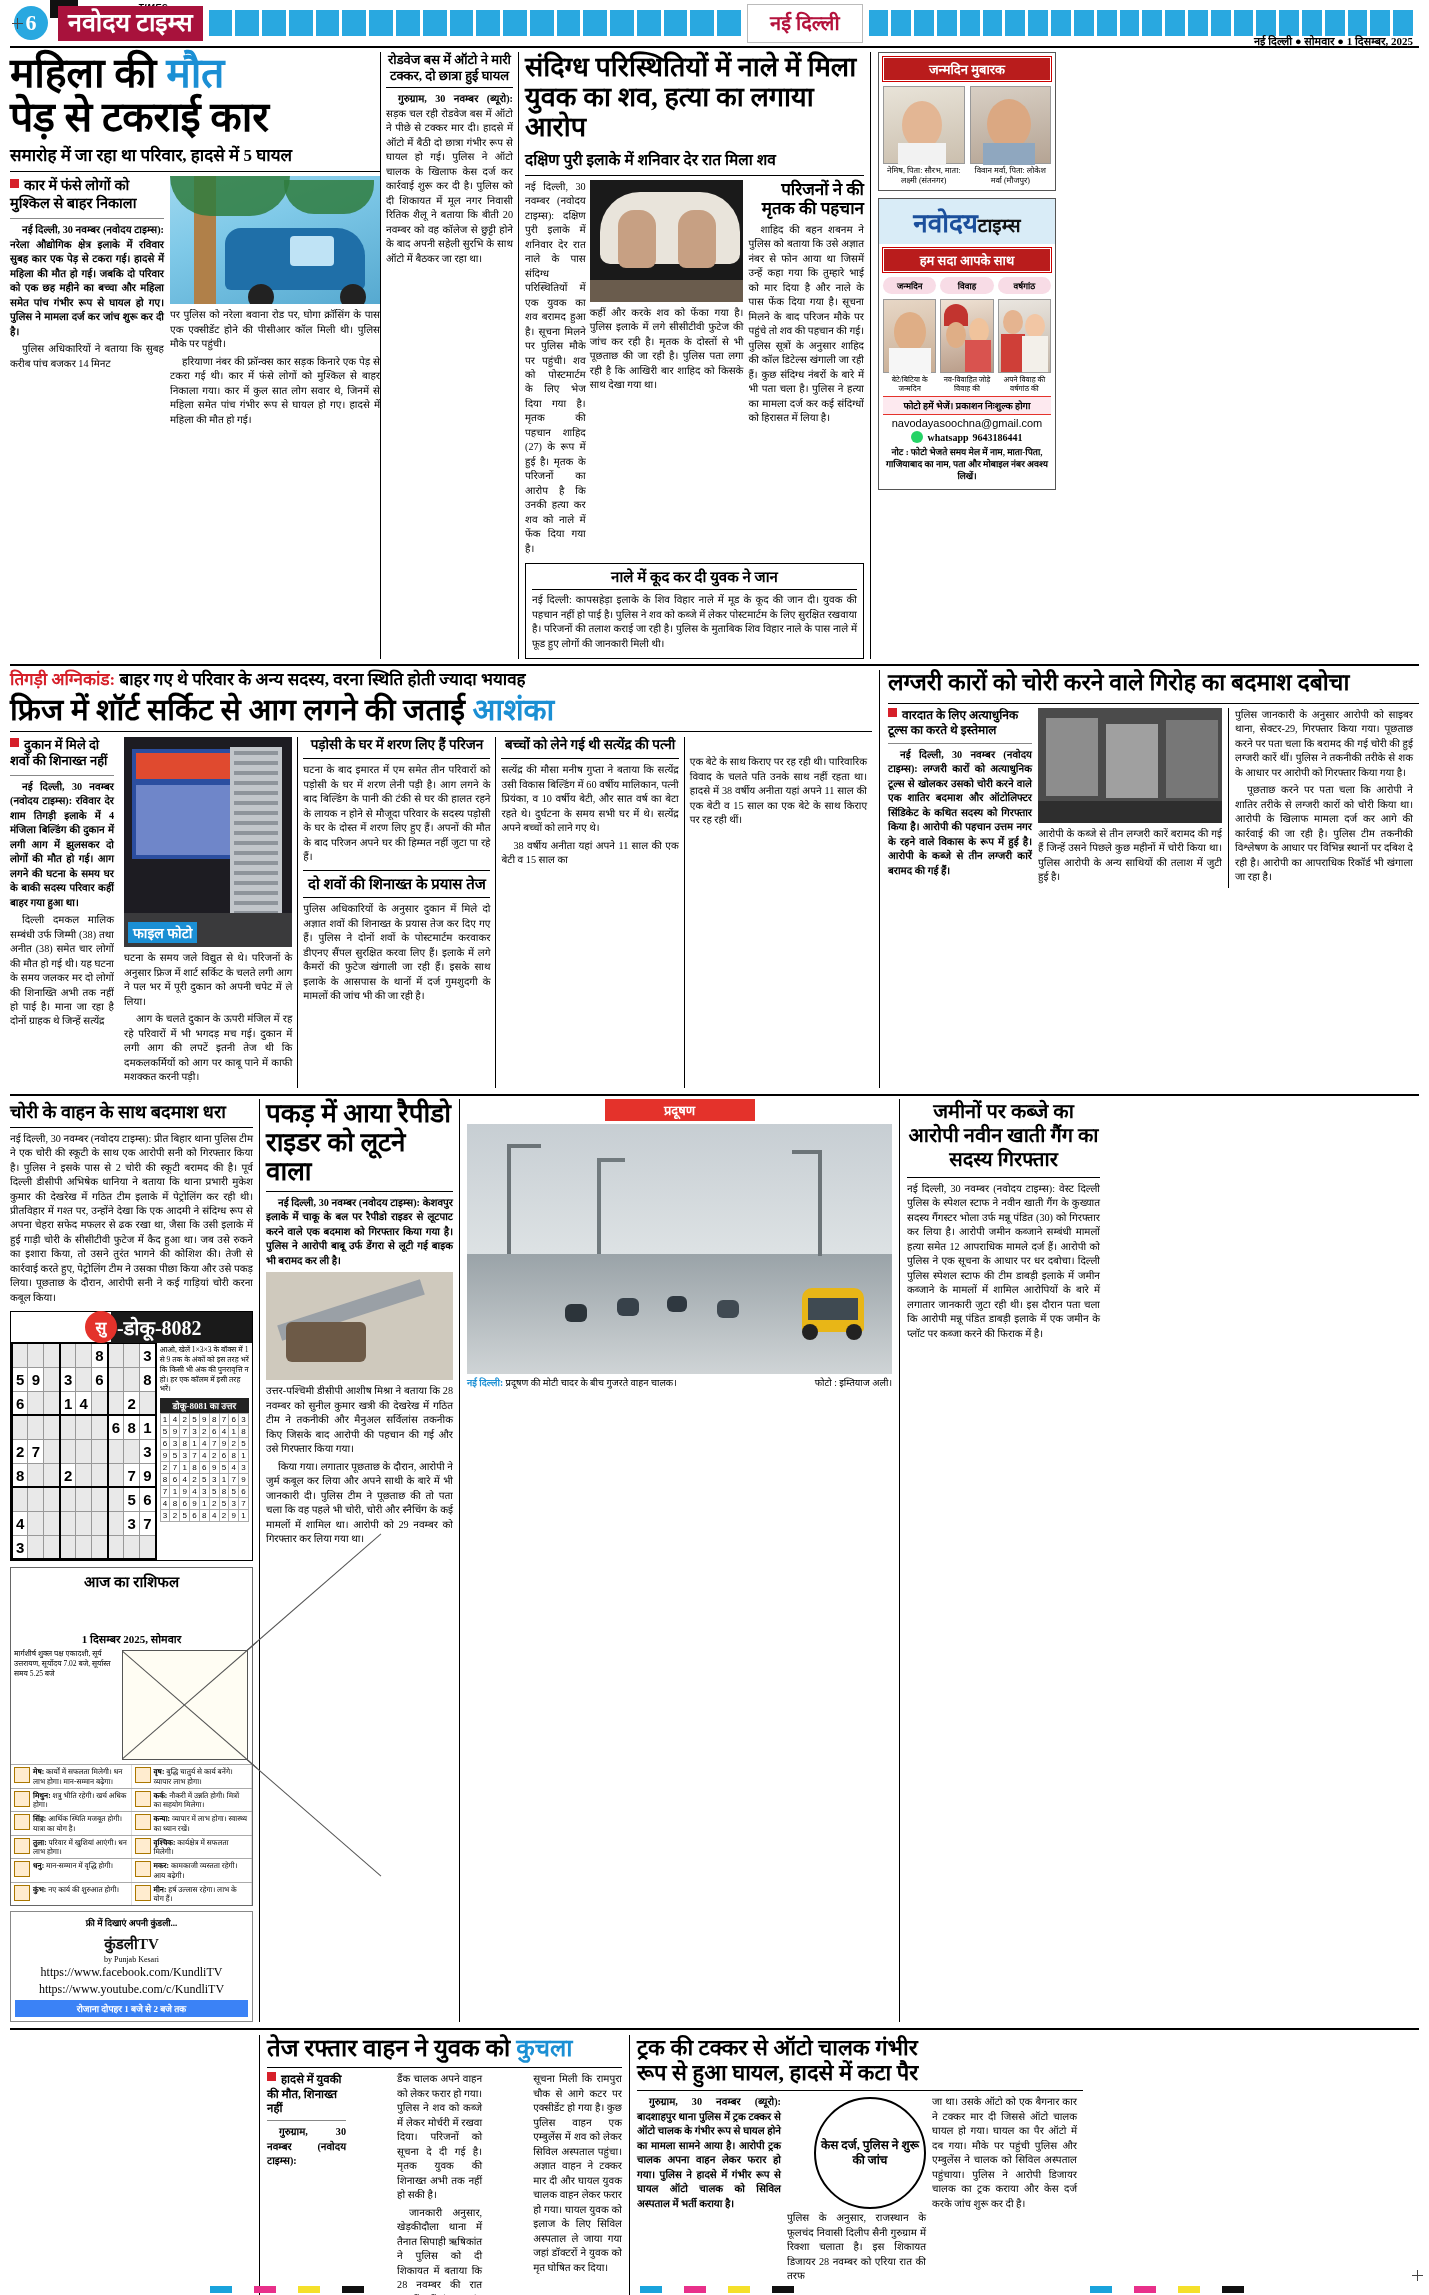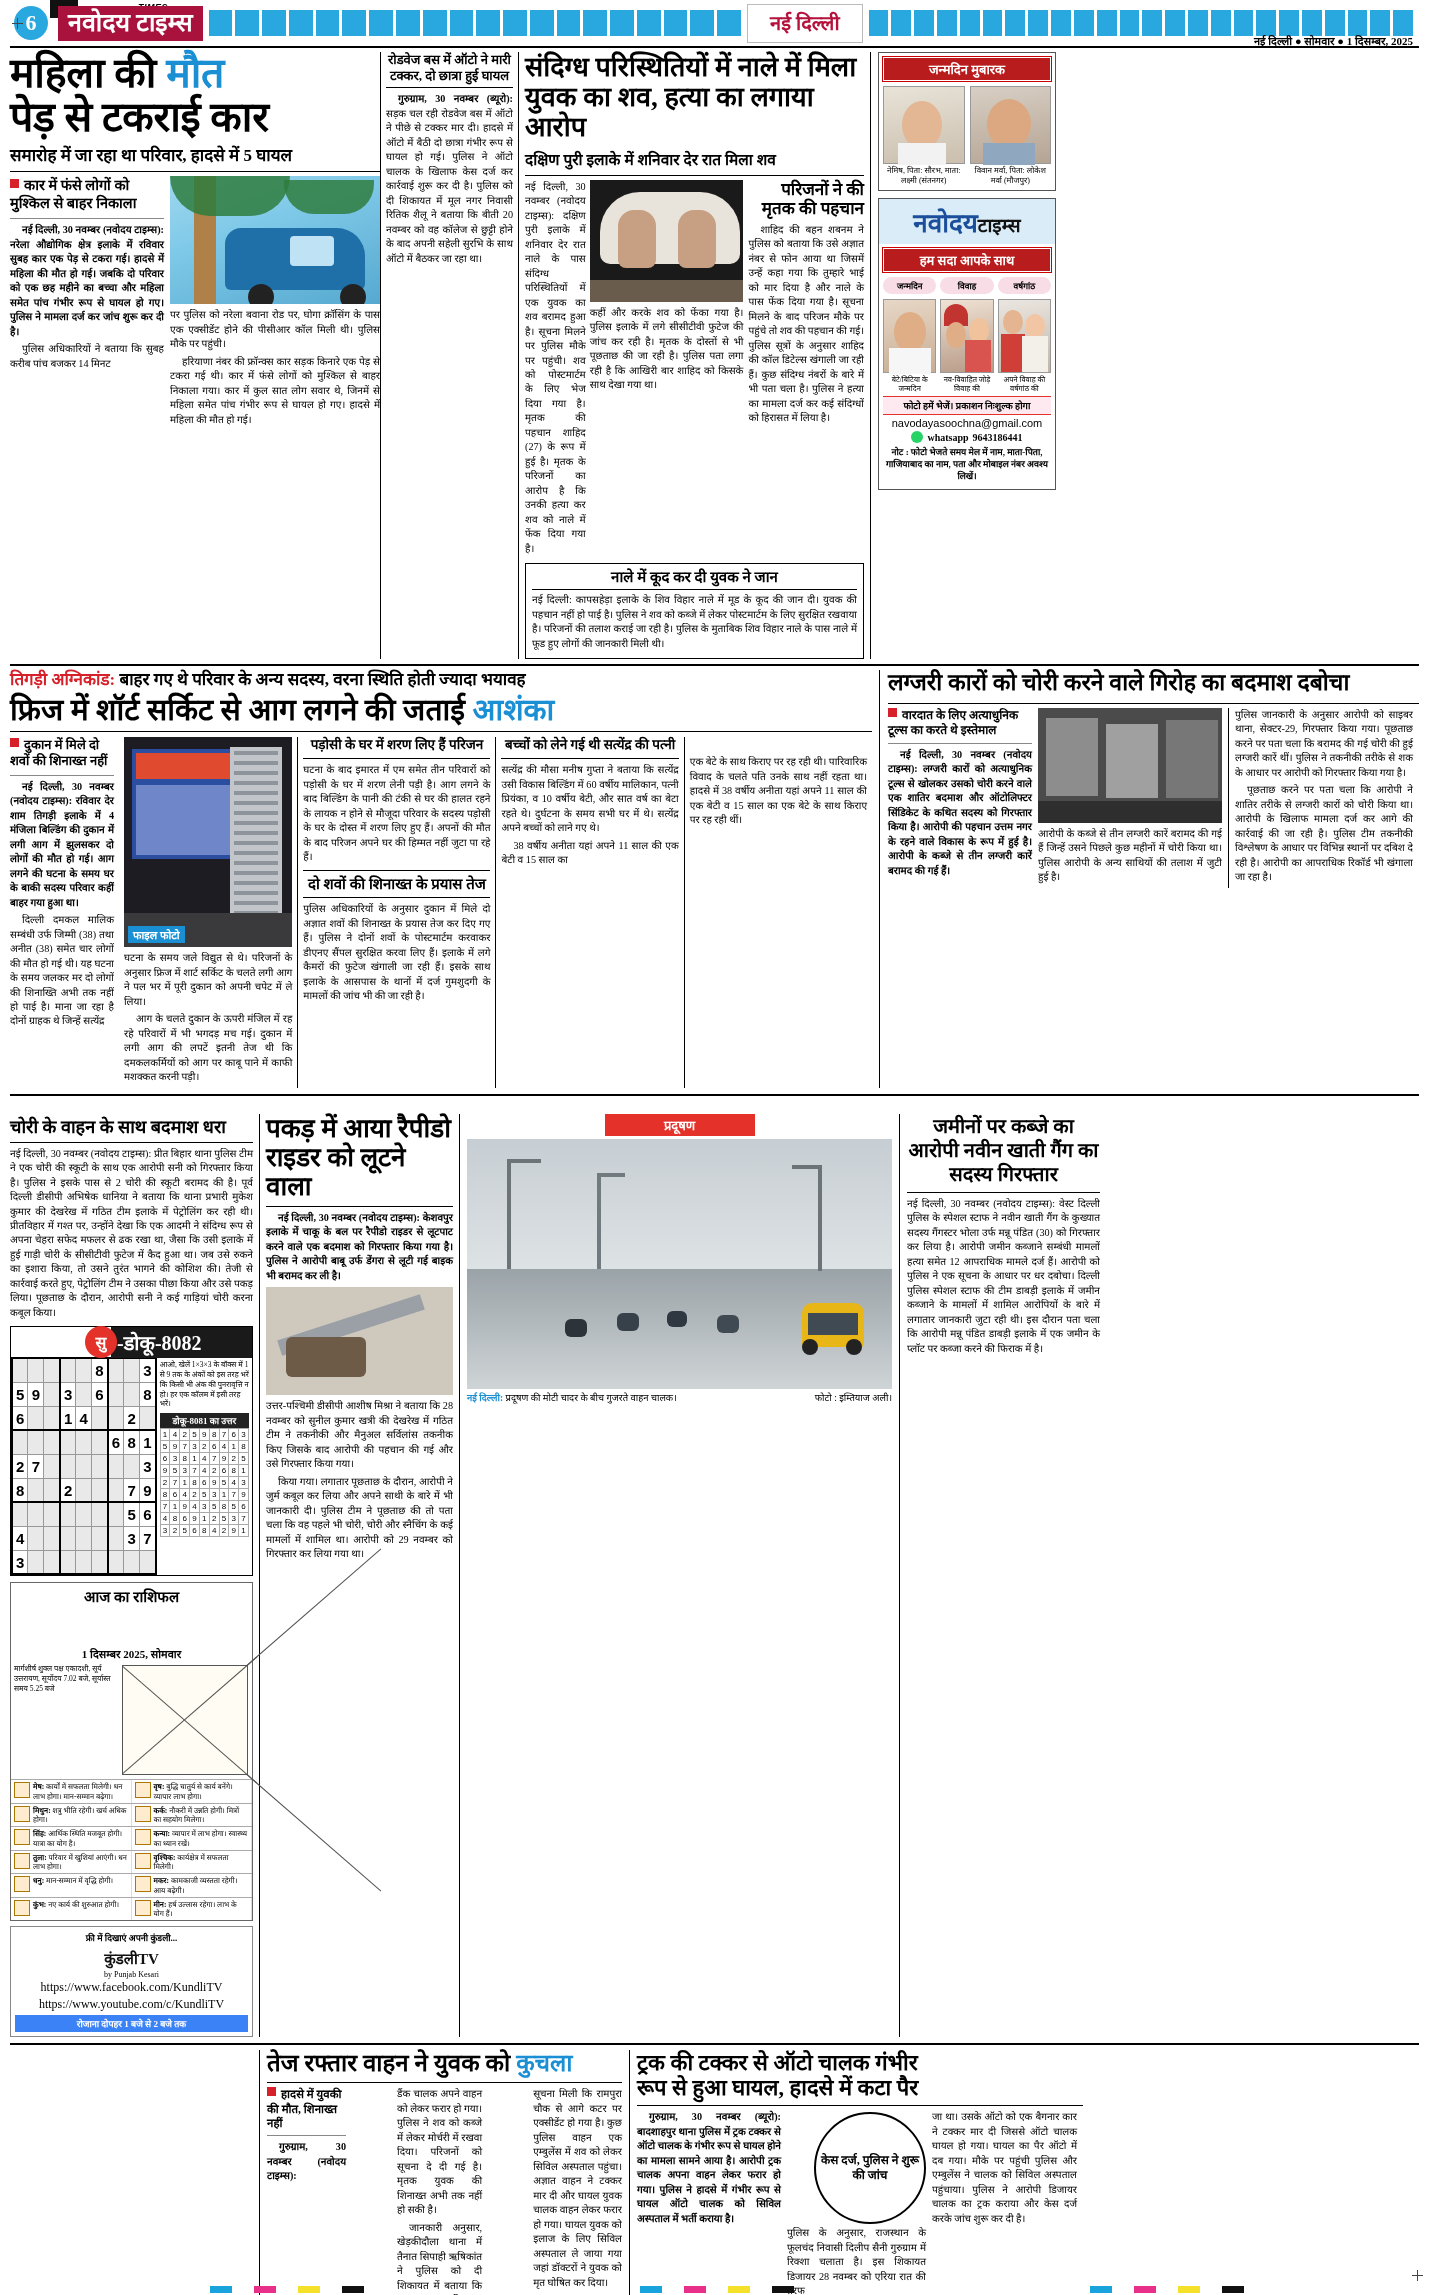--- a/index.html
+++ b/index.html
@@ -121,21 +121,21 @@
   .h2-fire { font-size:30px;font-weight:bold; line-height:1.12; margin-top:2px;}
   .h2-fire .blue { color:#1b8fd4; }
   .h2-lux { font-size:23px; font-weight:bold; line-height:1.15;}
 
   .cols3 { display:flex; margin-top:5px; }
   .c { padding:0 5px; }
   .vline { border-left:1px solid #000; }
 
   .filephoto-tag {
     position:absolute; bottom:4px; left:4px;
-    background:#1b8fd4;color:#fff;font-size:11px;font-weight:bold;padding:1px 5px;
+    background:#1b8fd4;color:#fff;font-size:14px;font-weight:bold;padding:1px 5px;
   }
 
   
   .sud-wrap { border:1px solid #000; margin-top:6px; }
   .sud-head { display:flex; align-items:center; background:#fff; position:relative; height:30px;}
   .sud-badge { width:32px;height:32px;border-radius:50%;background:#e4322b;color:#fff;
     font-size:16px;font-weight:bold;display:flex;align-items:center;justify-content:center; margin-left:74px; z-index:2;}
   .sud-bar { flex:1; background:#1a1a1a; color:#fff; font-size:20px; font-weight:bold; padding:2px 6px; margin-left:-6px;}
   table.sud { border-collapse:collapse; width:100%; }
   table.sud td {
@@ -517,21 +517,21 @@
             <div class="body-text">
               <p style="text-indent:0">पुलिस जानकारी के अनुसार आरोपी को साइबर थाना, सेक्टर-29, गिरफ्तार किया गया। पूछताछ करने पर पता चला कि बरामद की गई चोरी की हुई लग्जरी कारें थीं। पुलिस ने तकनीकी तरीके से शक के आधार पर आरोपी को गिरफ्तार किया गया है।</p>
               <p>पूछताछ करने पर पता चला कि आरोपी ने शातिर तरीके से लग्जरी कारों को चोरी किया था। आरोपी के खिलाफ मामला दर्ज कर आगे की कार्रवाई की जा रही है। पुलिस टीम तकनीकी विश्लेषण के आधार पर विभिन्न स्थानों पर दबिश दे रही है। आरोपी का आपराधिक रिकॉर्ड भी खंगाला जा रहा है।</p>
             </div>
           </div>
         </div>
       </div>
     </div>
   </div>
 
-  <div style="border-top:2px solid #000;margin-top:6px;padding-top:18px;display:flex;">
+  <div style="border-top:2px solid #000;margin-top:6px;padding-top:3px;display:flex;">
 
     <div style="width:250px;padding-right:6px;border-right:1px solid #000;">
       <div style="font-size:18px;font-weight:bold;">चोरी के वाहन के साथ बदमाश धरा</div>
       <div class="rule-thin" style="margin:4px 0;"></div>
       <div class="body-text">
         <p style="text-indent:0">नई दिल्ली, 30 नवम्बर (नवोदय टाइम्स): प्रीत बिहार थाना पुलिस टीम ने एक चोरी की स्कूटी के साथ एक आरोपी सनी को गिरफ्तार किया है। पुलिस ने इसके पास से 2 चोरी की स्कूटी बरामद की है। पूर्व दिल्ली डीसीपी अभिषेक धानिया ने बताया कि थाना प्रभारी मुकेश कुमार की देखरेख में गठित टीम इलाके में पेट्रोलिंग कर रही थी। प्रीतविहार में गश्त पर, उन्होंने देखा कि एक आदमी ने संदिग्ध रूप से अपना चेहरा सफेद मफलर से ढक रखा था, जैसा कि उसी इलाके में हुई गाड़ी चोरी के सीसीटीवी फुटेज में कैद हुआ था। जब उसे रुकने का इशारा किया, तो उसने तुरंत भागने की कोशिश की। तेजी से कार्रवाई करते हुए, पेट्रोलिंग टीम ने उसका पीछा किया और उसे पकड़ लिया। पूछताछ के दौरान, आरोपी सनी ने कई गाड़ियां चोरी करना कबूल किया।</p>
       </div>
 
       <div class="sud-wrap">
         <div class="sud-head">

